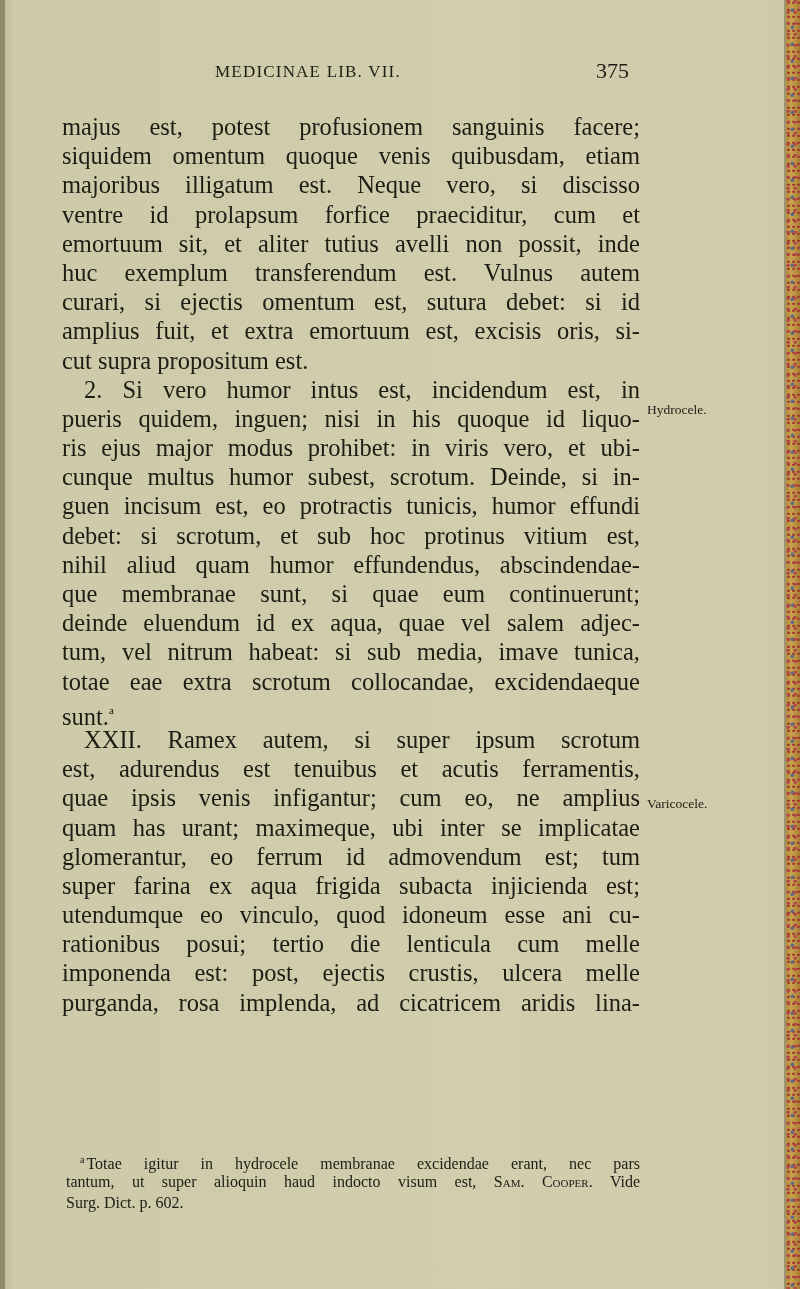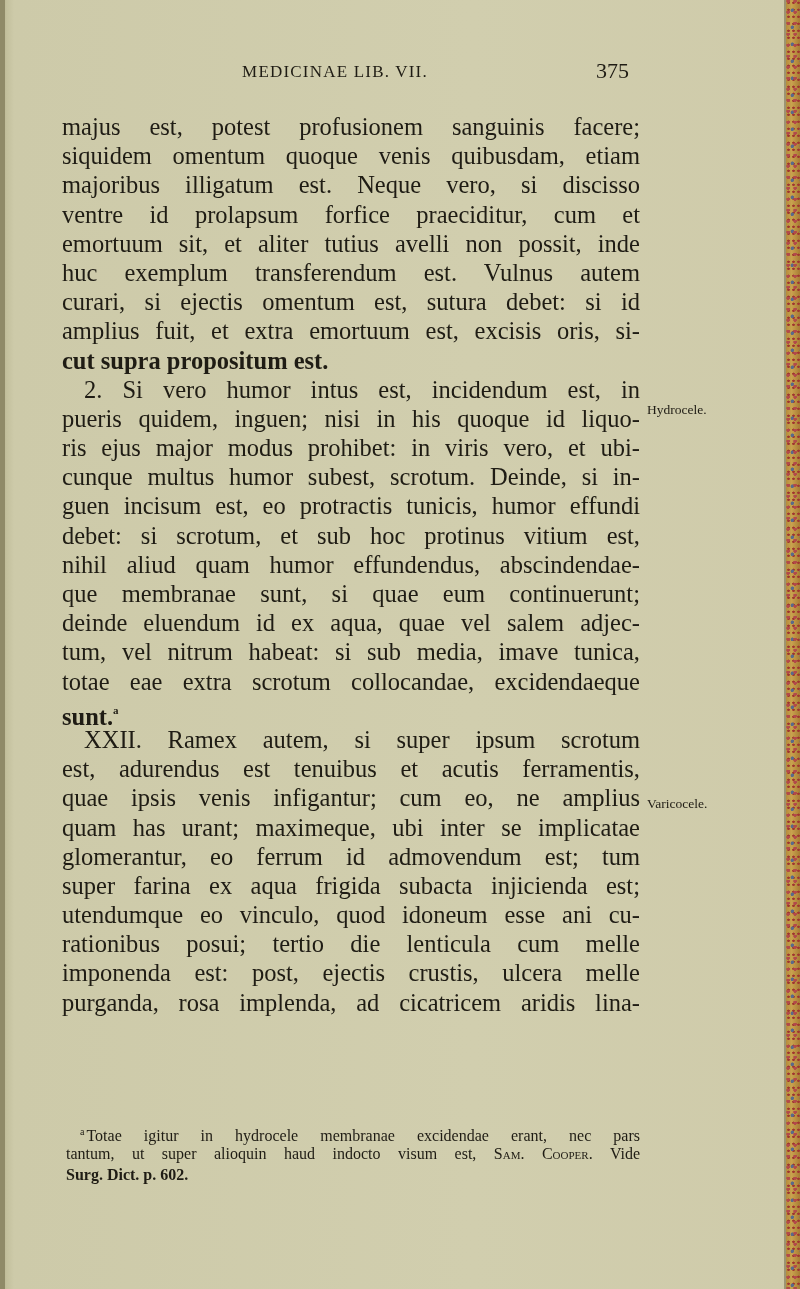--- a/index.html
+++ b/index.html
@@ -24,45 +24,45 @@
       radial-gradient(circle at 30% 10%, #b24a4a 0 1.5px, transparent 2px) 0 0/7px 11px,
       radial-gradient(circle at 70% 60%, #5a6a8a 0 1.5px, transparent 2px) 0 0/9px 17px,
       radial-gradient(circle at 50% 40%, #a0362f 0 1px, transparent 1.5px) 0 0/5px 7px,
       linear-gradient(90deg, #b58c3c, #c9a24e 40%, #a87c34);
   }
   .edge-line {
     position: absolute; left: 784px; top: 0; width: 2px; height: 1289px; background: #9c9473;
   }
   .running-head {
     position: absolute; top: 62px; left: 215px; width: 240px;
-    font-size: 17px; letter-spacing: 1.2px; text-align: center;
+    font-size: 17px; letter-spacing: 1.2px; text-align: left;
   }
   .page-number {
     position: absolute; top: 58px; left: 596px; font-size: 22px;
   }
   .body-text {
     position: absolute; left: 62px; top: 112px; width: 578px;
     font-size: 24.5px; line-height: 29.2px;
   }
   .line {
     display: block; height: 29.2px; white-space: nowrap;
     text-align: justify; text-align-last: justify;
   }
-  .line.last { text-align-last: left; font-weight: bold; }
+  .line.last { text-align-last: left; }
   .line.indent { padding-left: 22px; }
   sup.fn { font-size: 11px; vertical-align: 11px; }
   .margin-note {
     position: absolute; left: 647px; font-size: 13.5px; white-space: nowrap;
   }
   .footnote {
     position: absolute; left: 66px; top: 1121px; width: 574px;
     font-size: 16px; line-height: 21.5px;
   }
   .footnote .line { height: 21.5px; }
-  .footnote .indent { padding-left: 14px; }
+  .footnote .indent { padding-left: 14px; margin-top: 28px; }
   .smallcaps { font-variant: small-caps; }
   .fn-mark { font-size: 10px; vertical-align: 6px; margin-right: 2px; }
 </style>
 </head>
 <body>
 
 <div class="page"></div>
 <div class="left-shadow"></div>
 <div class="edge-line"></div>
 <div class="edge"></div>

